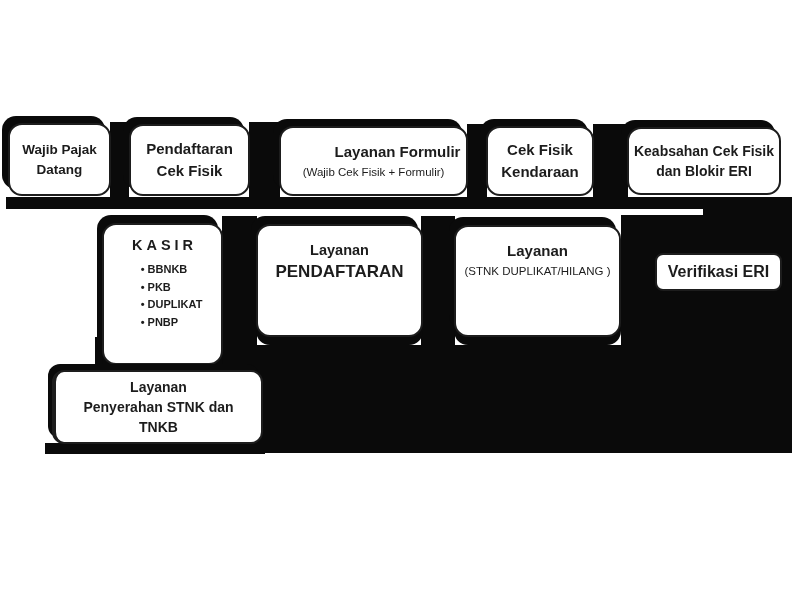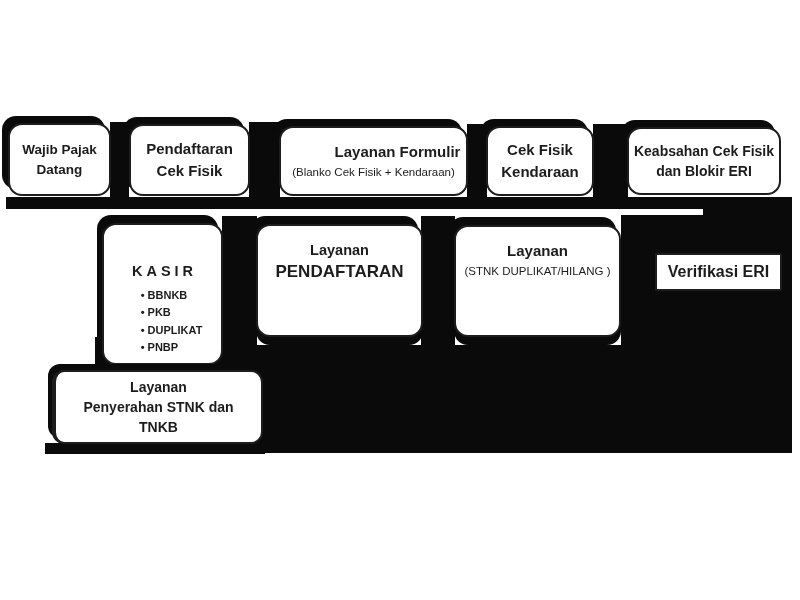--- a/index.html
+++ b/index.html
@@ -21,33 +21,33 @@
   .t2{font-weight:normal;white-space:pre-line;line-height:1.35;margin-top:2px;}
 
   
   #b1{left:8px;top:123px;width:103px;height:73px;font-size:13.5px;}
   #b2{left:129px;top:124px;width:121px;height:72px;font-size:15px;}
   #b3{left:279px;top:126px;width:189px;height:70px;}
   #b3 .t1{font-size:15px;padding-left:48px;} #b3 .t2{font-size:11.5px;}
   #b4{left:486px;top:126px;width:108px;height:70px;font-size:15px;}
   #b5{left:627px;top:127px;width:154px;height:68px;font-size:14px;}
 
-  #kasir{left:102px;top:223px;width:121px;height:142px;justify-content:flex-end;padding:10px 6px 6px;}
+  #kasir{left:102px;top:223px;width:121px;height:142px;justify-content:flex-start;padding:10px 6px 6px;}
   #kasir .t1{font-size:14.5px;letter-spacing:4px;margin-left:4px;}
   #kasir ul{list-style:none;margin:5px 0 0;padding:0 0 0 18px;text-align:left;}
   #kasir li{font-size:11px;font-weight:bold;line-height:1.6;color:#1c1c1c;}
   #kasir li::before{content:"•  ";}
 
   #pend{left:256px;top:224px;width:167px;height:113px;justify-content:flex-start;padding-top:14px;}
   #pend .t1{font-size:14.5px;} #pend .t2{font-size:17px;font-weight:bold;margin-top:0;}
 
   #dup{left:454px;top:225px;width:167px;height:112px;justify-content:flex-start;padding-top:13px;}
   #dup .t1{font-size:15px;} #dup .t2{font-size:11.5px;}
 
-  #verif{left:655px;top:253px;width:127px;height:38px;font-size:16px;border-radius:0;}
+  #verif{left:655px;top:253px;width:127px;height:38px;font-size:16px;border-radius:8px;}
 
   #bottom{left:52px;top:370px;width:211px;height:74px;font-size:14px;border-radius:12px;border-left-width:4px;}
 
   
   #g1{left:110px;top:122px;width:19px;height:78px;}
   #g2{left:249px;top:122px;width:31px;height:78px;}
   #g3{left:467px;top:124px;width:20px;height:76px;}
   #g4{left:593px;top:124px;width:35px;height:76px;}
   #hband1{left:6px;top:197px;width:786px;height:12px;}
   #rightsea{left:621px;top:209px;width:171px;height:244px;}
@@ -79,21 +79,21 @@
   <div class="box cap1" id="b1">
     <div class="t1">Wajib Pajak
 Datang</div>
   </div>
   <div class="box cap1" id="b2">
     <div class="t1">Pendaftaran
 Cek Fisik</div>
   </div>
   <div class="box cap1" id="b3">
     <div class="t1">Layanan Formulir</div>
-    <div class="t2">(Blanko Cek Fisik + Kendaraan)</div>
+    <div class="t2">(Wajib Cek Fisik + Formulir)</div>
   </div>
   <div class="box cap1" id="b4">
     <div class="t1">Cek Fisik
 Kendaraan</div>
   </div>
   <div class="box cap1" id="b5">
     <div class="t1">Keabsahan Cek Fisik
 dan Blokir ERI</div>
   </div>
 

